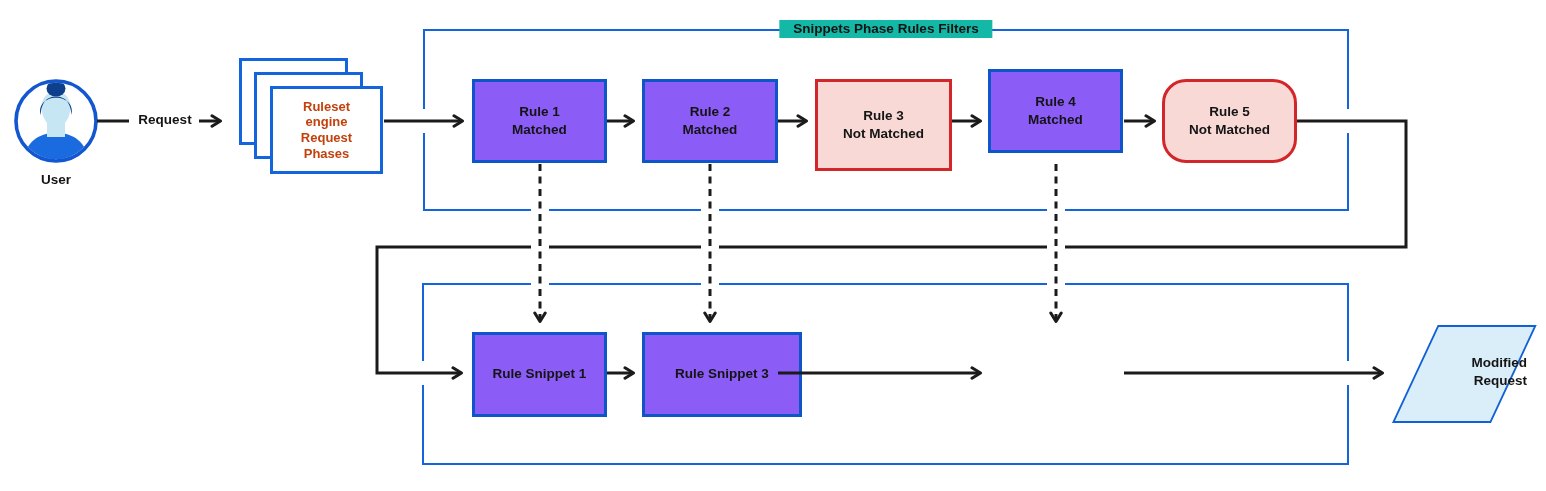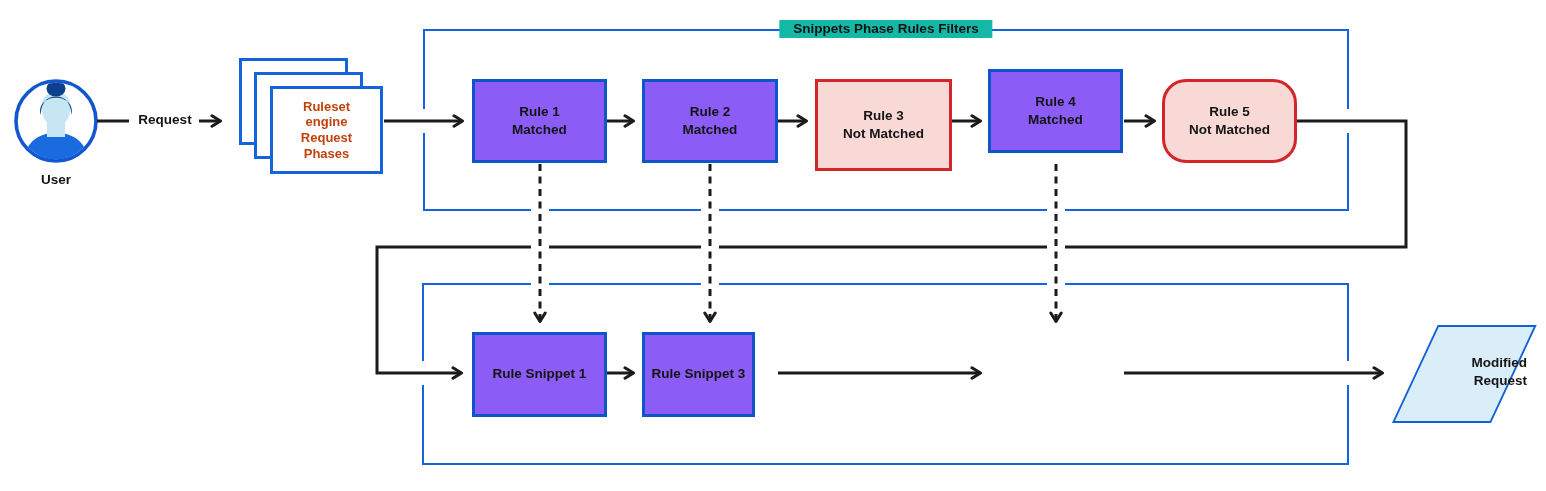--- a/index.html
+++ b/index.html
@@ -97,21 +97,21 @@
   <div class="node red" style="left:815px;top:79px;width:137px;height:92px;">Rule 3
 Not Matched</div>
   <div class="node" style="left:988px;top:69px;width:135px;height:84px;">Rule 4
 Matched</div>
   <div class="node red" style="left:1162px;top:79px;width:135px;height:84px;border-radius:24px;">Rule 5
 Not Matched</div>
 
   <div class="container-box" style="left:422px;top:283px;width:927px;height:182px;"></div>
 
   <div class="node" style="left:472px;top:332px;width:135px;height:85px;">Rule Snippet 1</div>
-  <div class="node" style="left:642px;top:332px;width:113px;height:85px;">Rule Snippet 3</div>
+  <div class="node" style="left:642px;top:332px;width:160px;height:85px;">Rule Snippet 3</div>
 
   <div class="parallelogram"></div>
   <div class="parallelogram-label">Modified
 Request</div>
 
   <svg class="wires" width="1546" height="491" viewBox="0 0 1546 491">
     <defs>
       <marker id="ah" viewBox="0 0 14 14" refX="11" refY="7" markerWidth="14" markerHeight="14" markerUnits="userSpaceOnUse" orient="auto">
         <path d="M3 1.8 L11.5 7 L3 12.2" fill="none" stroke="#1b1b1b" stroke-width="3" stroke-linecap="round" stroke-linejoin="round"></path>
       </marker>

